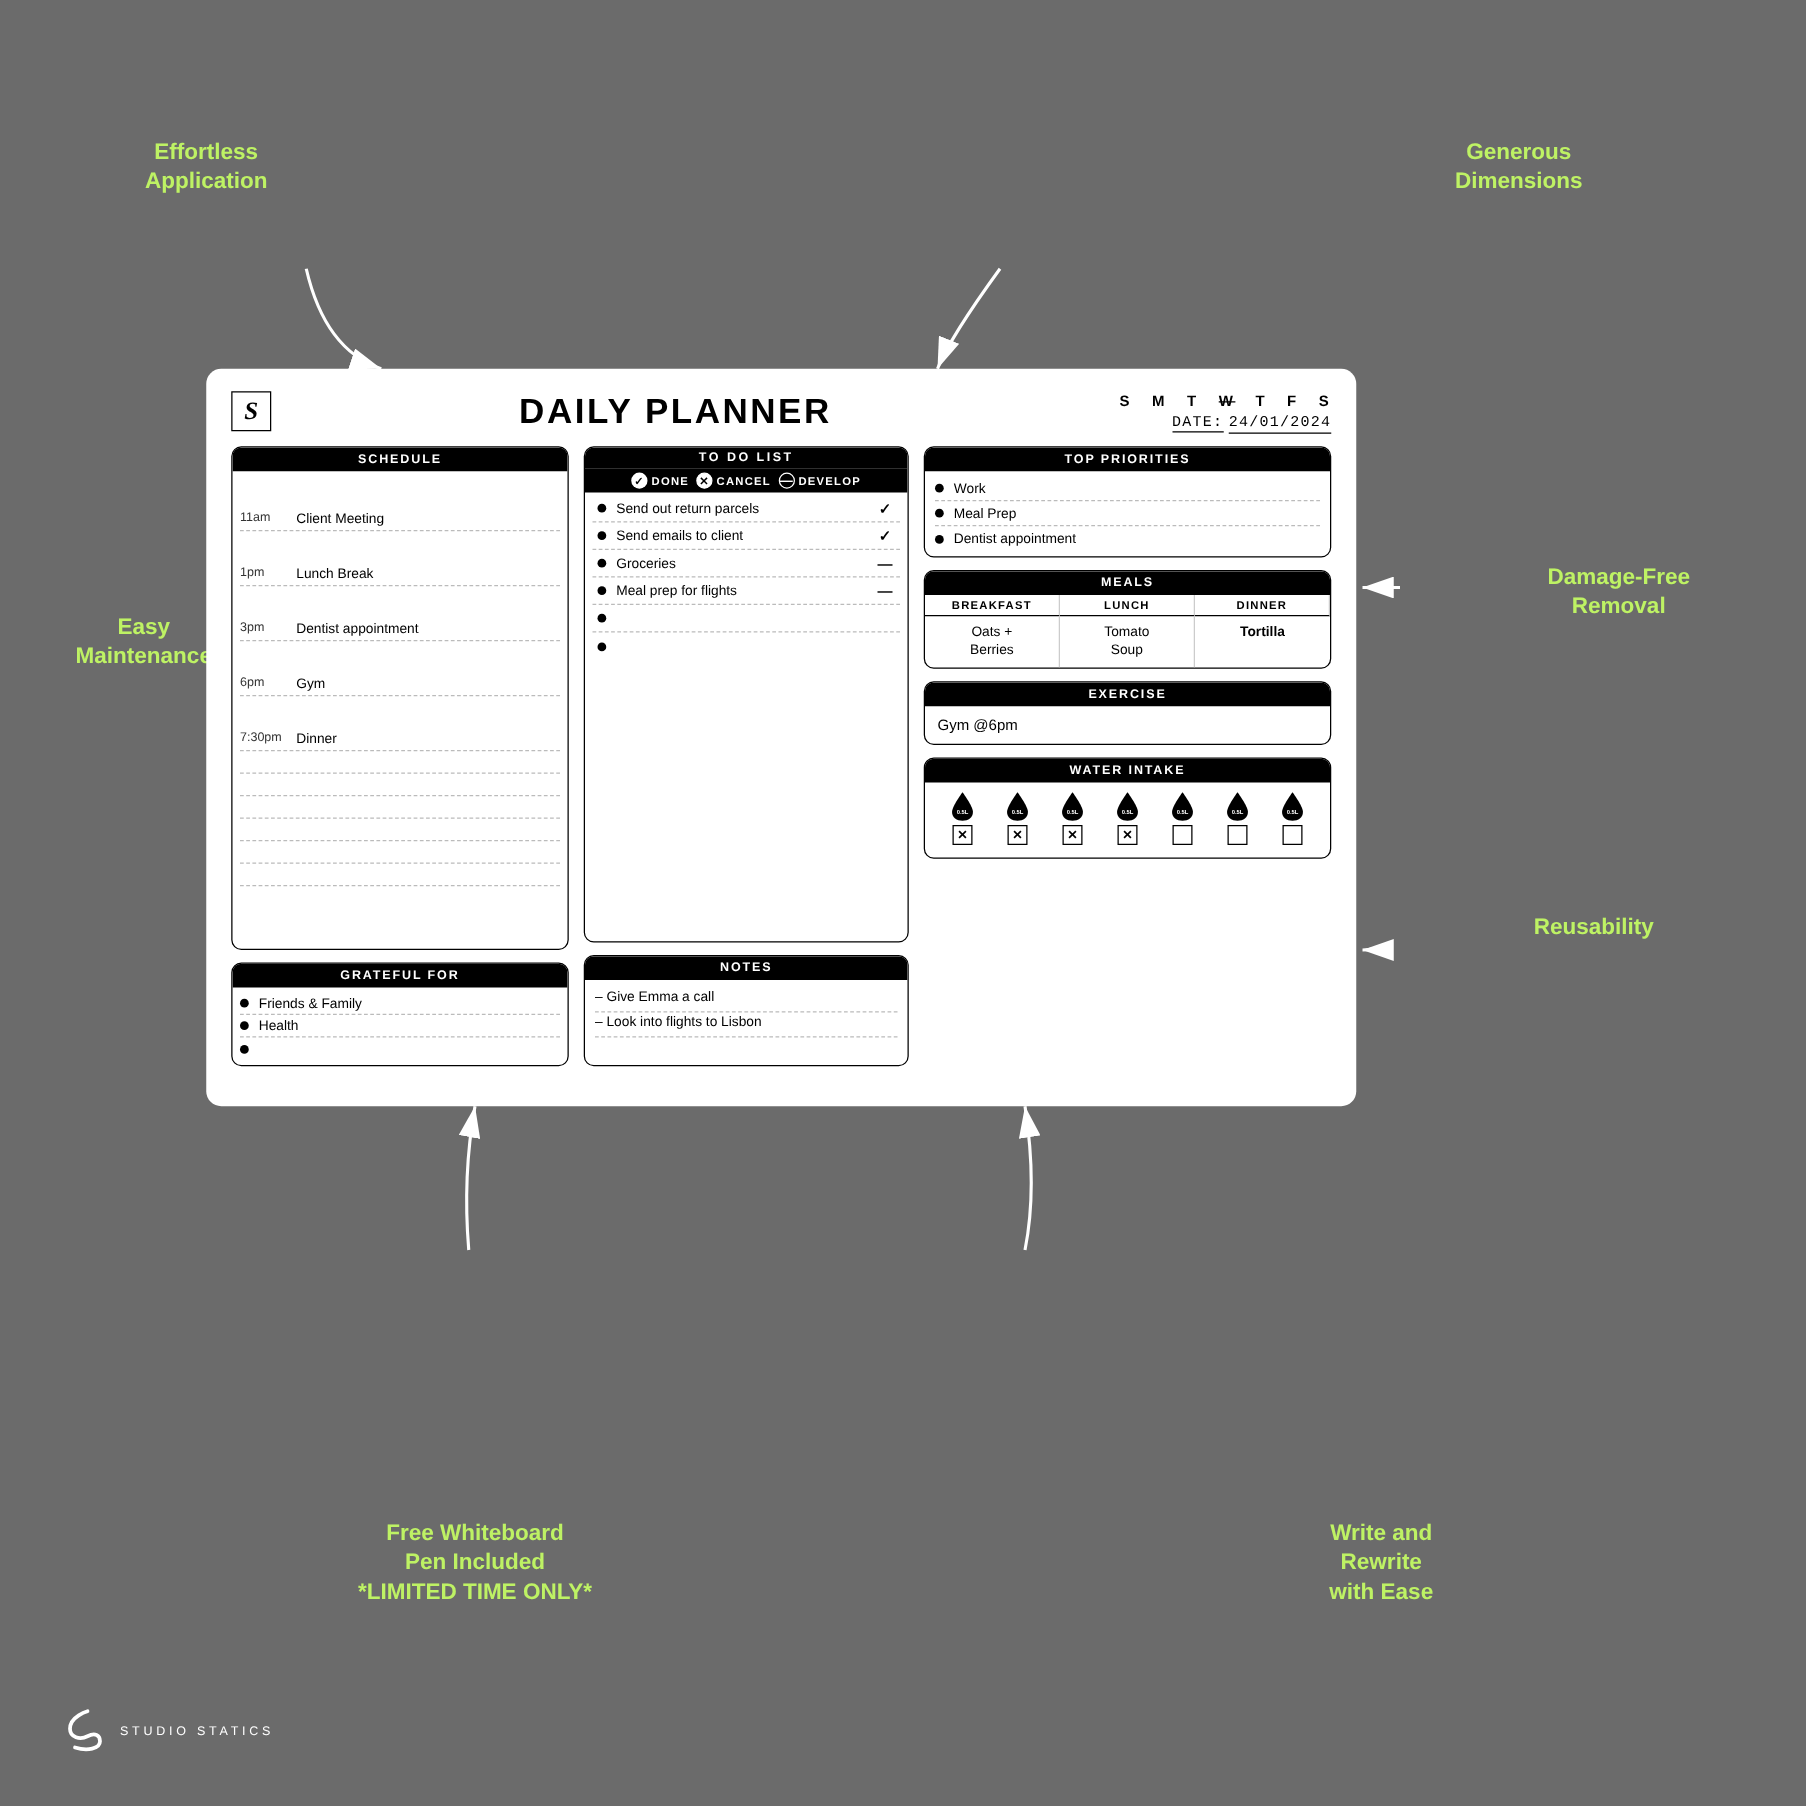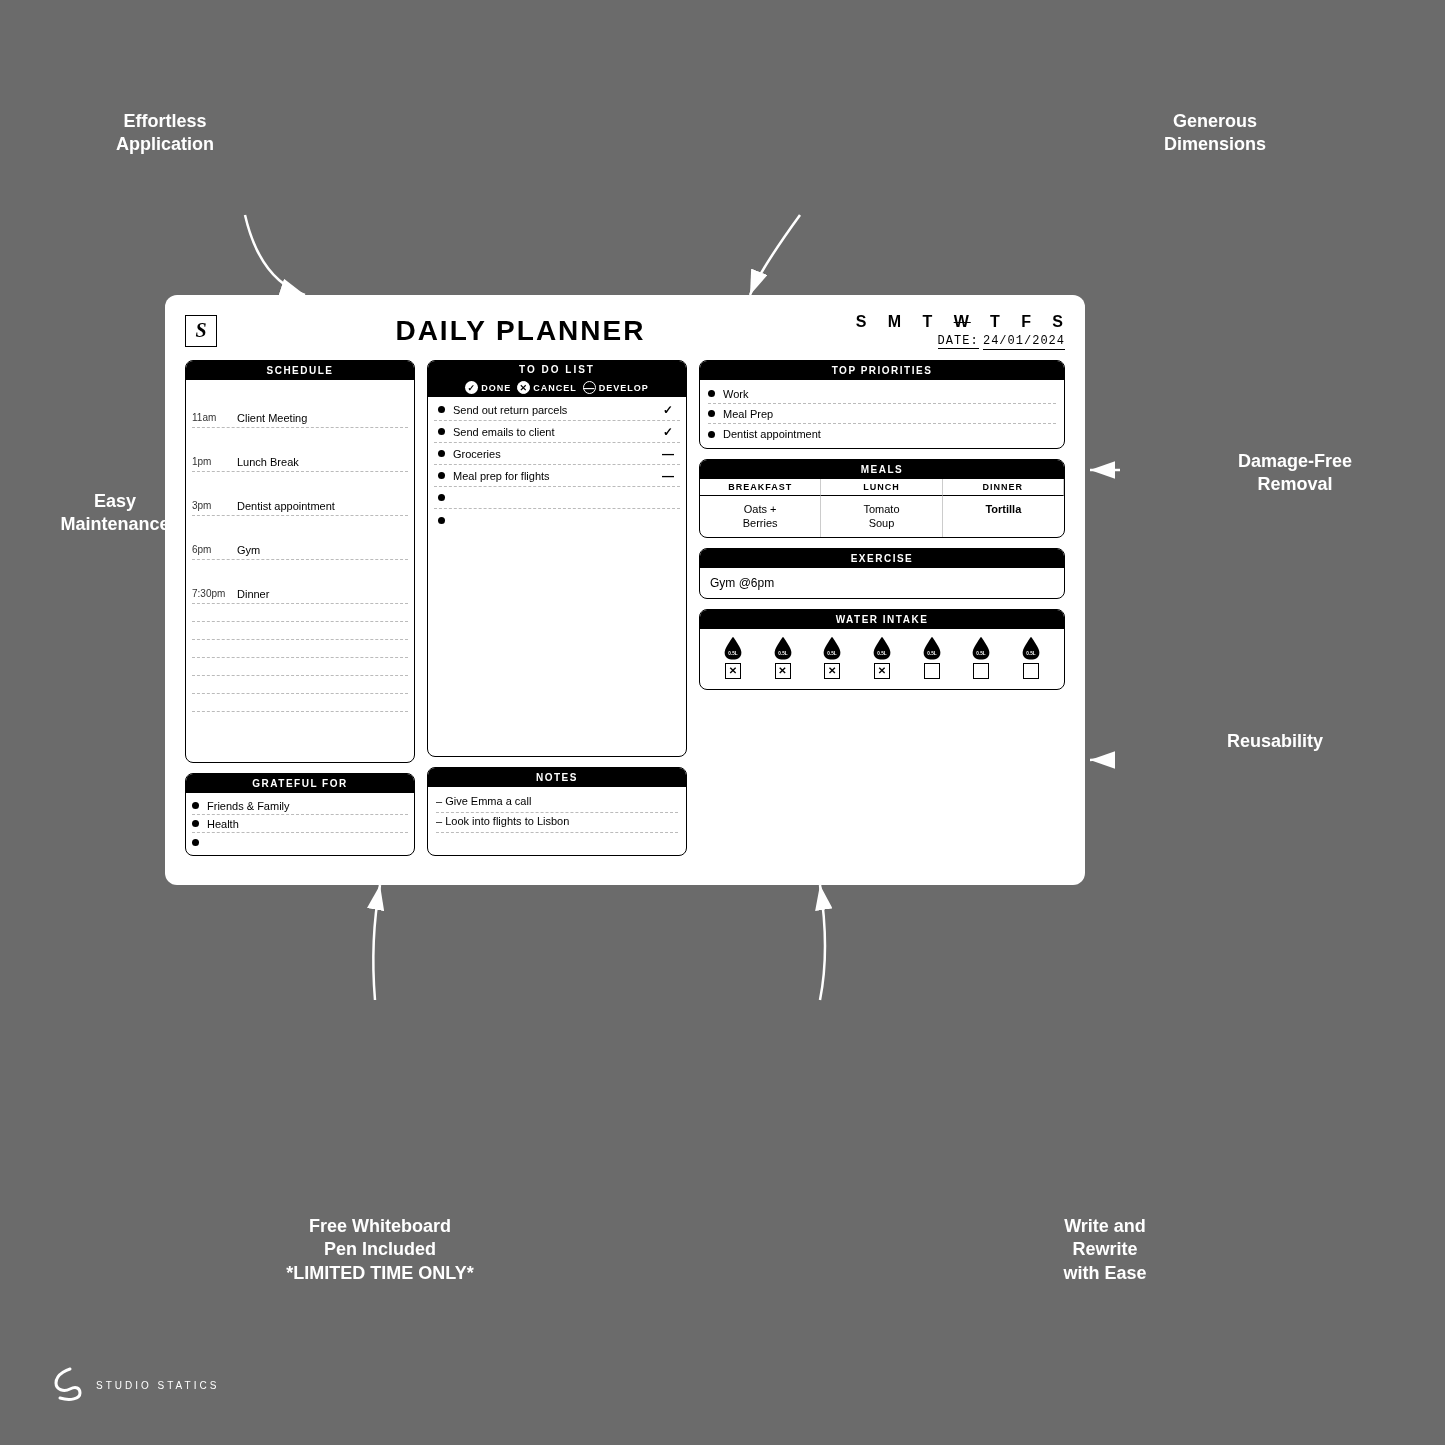--- a/index.html
+++ b/index.html
@@ -8,21 +8,21 @@
       height: 1445px;
       background-color: #6b6b6b;
       font-family: Arial, sans-serif;
       position: relative;
       overflow: hidden;
     }
 
     
     .annotation {
       position: absolute;
-      color: #ffffff;
+      color: #bef264;
       font-size: 18px;
       font-weight: 600;
       text-align: center;
       line-height: 1.3;
     }
 
     
     .arrows-svg {
       position: absolute;
       top: 0; left: 0;
@@ -56,21 +56,21 @@
       font-family: Georgia, serif;
     }
     .planner-title {
       font-size: 28px;
       font-weight: 900;
       letter-spacing: 2px;
       text-transform: uppercase;
     }
     .planner-days {
       text-align: center;
-      font-size: 16px;
+      font-size: 12px;
       font-weight: bold;
       letter-spacing: 2px;
       margin-left: 32px;
     }
     .planner-date {
       font-size: 12px;
       letter-spacing: 1px;
       margin-top: 2px;
     }
     .planner-date span {
@@ -80,21 +80,21 @@
 
     
     .planner-body {
       display: flex;
       gap: 12px;
       height: calc(100% - 60px);
     }
 
     
     .col1 {
-      width: 230px;
+      width: 270px;
       display: flex;
       flex-direction: column;
       gap: 10px;
     }
 
     
     .col2 {
       width: 260px;
       display: flex;
       flex-direction: column;

